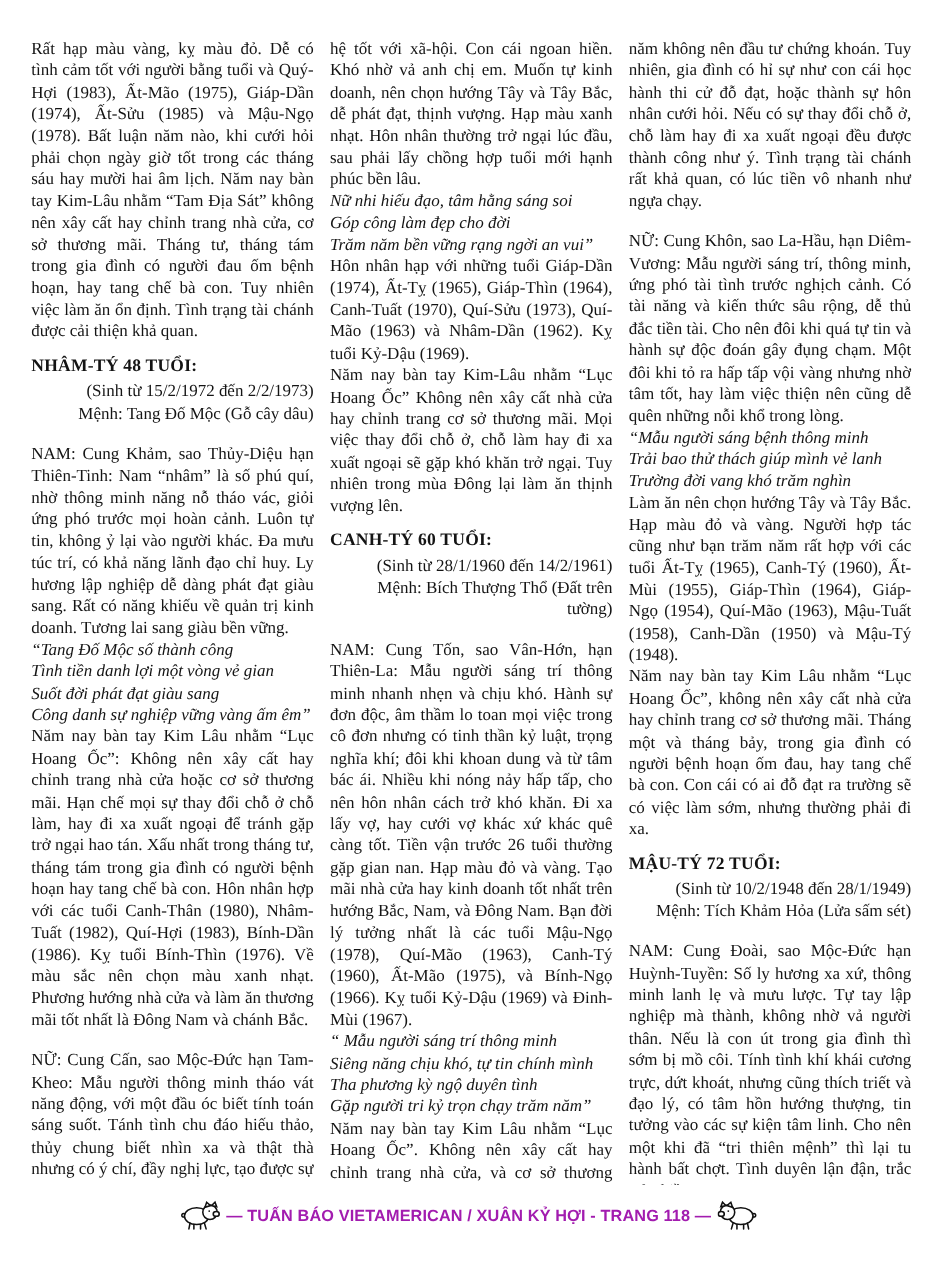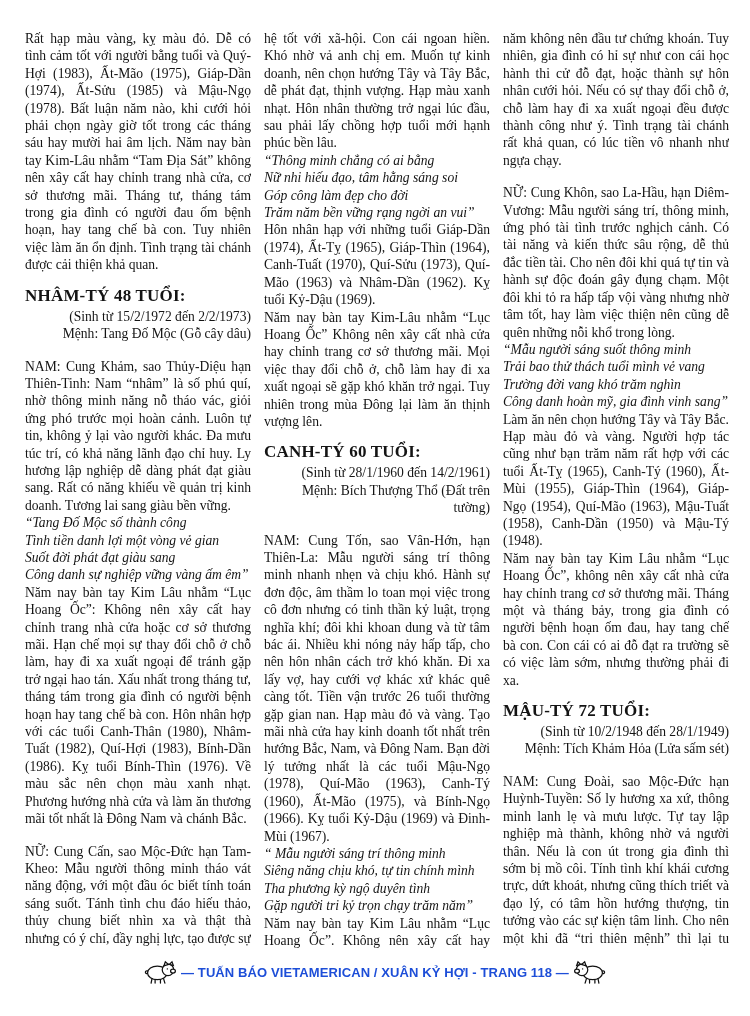--- a/index.html
+++ b/index.html
@@ -3,28 +3,28 @@
 <meta charset="utf-8">
 <style>
   html,body{margin:0;padding:0;}
   body{width:750px;height:1016px;background:#ffffff;}
   .page{position:relative;width:750px;height:996px;background:#fff;overflow:hidden;color:#141414;}
   .columns{position:absolute;top:30px;left:25px;right:21px;bottom:48px;display:flex;gap:13px;}
   .col{flex:1 1 0;overflow:hidden;font-family:"Liberation Serif","DejaVu Serif",serif;
        font-size:13.6px;line-height:17.4px;text-align:justify;}
   .para{text-align:justify;}
   .para.gap{margin-top:15px;}
-  .heading{font-weight:700;font-size:17px;line-height:1.12;margin-top:12px;margin-bottom:3px;
+  .heading{font-weight:700;font-size:14px;line-height:1.12;margin-top:12px;margin-bottom:3px;
            text-align:left;letter-spacing:.2px;white-space:nowrap;}
   .sub{text-align:right;}
   .poem-line{font-style:italic;text-align:left;}
   .lead{font-weight:400;}
   .footer{position:absolute;left:0;right:0;bottom:11px;display:flex;align-items:center;
           justify-content:center;gap:5px;font-family:"Liberation Sans",sans-serif;
-          font-weight:700;font-size:13px;letter-spacing:.1px;color:#1d4ed8;}
+          font-weight:700;font-size:13px;letter-spacing:.1px;color:#a21caf;}
   .pig{display:block;}
   .pig.flip{transform:scaleX(-1);}
 </style>
 </head>
 <body>
 
 <div class="page">
   <div class="columns">
     <div class="col">
         <div class="para">Rất hạp màu vàng, kỵ màu đỏ. Dễ có tình cảm tốt với người bằng tuổi và Quý-Hợi (1983), Ất-Mão (1975), Giáp-Dần (1974), Ất-Sửu (1985) và Mậu-Ngọ (1978). Bất luận năm nào, khi cưới hỏi phải chọn ngày giờ tốt trong các tháng sáu hay mười hai âm lịch. Năm nay bàn tay Kim-Lâu nhằm “Tam Địa Sát” không nên xây cất hay chỉnh trang nhà cửa, cơ sở thương mãi. Tháng tư, tháng tám trong gia đình có người đau ốm bệnh hoạn, hay tang chế bà con. Tuy nhiên việc làm ăn ổn định. Tình trạng tài chánh được cải thiện khả quan.</div>
@@ -37,21 +37,20 @@
           <div class="poem-line">Tình tiền danh lợi một vòng vẻ gian</div>
           <div class="poem-line">Suốt đời phát đạt giàu sang</div>
           <div class="poem-line">Công danh sự nghiệp vững vàng ấm êm”</div>
         </div>
         <div class="para">Năm nay bàn tay Kim Lâu nhằm “Lục Hoang Ốc”: Không nên xây cất hay chỉnh trang nhà cửa hoặc cơ sở thương mãi. Hạn chế mọi sự thay đổi chỗ ở chỗ làm, hay đi xa xuất ngoại để tránh gặp trở ngại hao tán. Xấu nhất trong tháng tư, tháng tám trong gia đình có người bệnh hoạn hay tang chế bà con. Hôn nhân hợp với các tuổi Canh-Thân (1980), Nhâm-Tuất (1982), Quí-Hợi (1983), Bính-Dần (1986). Kỵ tuổi Bính-Thìn (1976). Về màu sắc nên chọn màu xanh nhạt. Phương hướng nhà cửa và làm ăn thương mãi tốt nhất là Đông Nam và chánh Bắc.</div>
         <div class="para gap"><b class="lead">NỮ: </b>Cung Cấn, sao Mộc-Đức hạn Tam-Kheo: Mẫu người thông minh tháo vát năng động, với một đầu óc biết tính toán sáng suốt. Tánh tình chu đáo hiếu thảo, thủy chung biết nhìn xa và thật thà nhưng có ý chí, đầy nghị lực, tạo được sự quan</div>
       </div>
     <div class="col">
         <div class="para">hệ tốt với xã-hội. Con cái ngoan hiền. Khó nhờ vả anh chị em. Muốn tự kinh doanh, nên chọn hướng Tây và Tây Bắc, dễ phát đạt, thịnh vượng. Hạp màu xanh nhạt. Hôn nhân thường trở ngại lúc đầu, sau phải lấy chồng hợp tuổi mới hạnh phúc bền lâu.</div>
         <div class="poem">
-          <div class="poem-line">“Thông minh chẳng có ai bằng</div>
           <div class="poem-line">Nữ nhi hiếu đạo, tâm hằng sáng soi</div>
           <div class="poem-line">Góp công làm đẹp cho đời</div>
           <div class="poem-line">Trăm năm bền vững rạng ngời an vui”</div>
         </div>
         <div class="para">Hôn nhân hạp với những tuổi Giáp-Dần (1974), Ất-Tỵ (1965), Giáp-Thìn (1964), Canh-Tuất (1970), Quí-Sửu (1973), Quí-Mão (1963) và Nhâm-Dần (1962). Kỵ tuổi Kỷ-Dậu (1969).</div>
         <div class="para">Năm nay bàn tay Kim-Lâu nhằm “Lục Hoang Ốc” Không nên xây cất nhà cửa hay chỉnh trang cơ sở thương mãi. Mọi việc thay đổi chỗ ở, chỗ làm hay đi xa xuất ngoại sẽ gặp khó khăn trở ngại. Tuy nhiên trong mùa Đông lại làm ăn thịnh vượng lên.</div>
         <div class="heading">CANH-TÝ 60 TUỔI:</div>
         <div class="sub">(Sinh từ 28/1/1960 đến 14/2/1961)</div>
         <div class="sub">Mệnh: Bích Thượng Thổ (Đất trên tường)</div>
         <div class="para gap"><b class="lead">NAM: </b>Cung Tốn, sao Vân-Hớn, hạn Thiên-La: Mẫu người sáng trí thông minh nhanh nhẹn và chịu khó. Hành sự đơn độc, âm thầm lo toan mọi việc trong cô đơn nhưng có tinh thần kỷ luật, trọng nghĩa khí; đôi khi khoan dung và từ tâm bác ái. Nhiều khi nóng nảy hấp tấp, cho nên hôn nhân cách trở khó khăn. Đi xa lấy vợ, hay cưới vợ khác xứ khác quê càng tốt. Tiền vận trước 26 tuổi thường gặp gian nan. Hạp màu đỏ và vàng. Tạo mãi nhà cửa hay kinh doanh tốt nhất trên hướng Bắc, Nam, và Đông Nam. Bạn đời lý tưởng nhất là các tuổi Mậu-Ngọ (1978), Quí-Mão (1963), Canh-Tý (1960), Ất-Mão (1975), và Bính-Ngọ (1966). Kỵ tuổi Kỷ-Dậu (1969) và Đinh-Mùi (1967).</div>
@@ -60,24 +59,23 @@
           <div class="poem-line">Siêng năng chịu khó, tự tin chính mình</div>
           <div class="poem-line">Tha phương kỳ ngộ duyên tình</div>
           <div class="poem-line">Gặp người tri kỷ trọn chạy trăm năm”</div>
         </div>
         <div class="para">Năm nay bàn tay Kim Lâu nhằm “Lục Hoang Ốc”. Không nên xây cất hay chỉnh trang nhà cửa, và cơ sở thương mãi. Đầu</div>
       </div>
     <div class="col">
         <div class="para">năm không nên đầu tư chứng khoán. Tuy nhiên, gia đình có hỉ sự như con cái học hành thi cử đỗ đạt, hoặc thành sự hôn nhân cưới hỏi. Nếu có sự thay đổi chỗ ở, chỗ làm hay đi xa xuất ngoại đều được thành công như ý. Tình trạng tài chánh rất khả quan, có lúc tiền vô nhanh như ngựa chạy.</div>
         <div class="para gap"><b class="lead">NỮ: </b>Cung Khôn, sao La-Hầu, hạn Diêm-Vương: Mẫu người sáng trí, thông minh, ứng phó tài tình trước nghịch cảnh. Có tài năng và kiến thức sâu rộng, dễ thủ đắc tiền tài. Cho nên đôi khi quá tự tin và hành sự độc đoán gây đụng chạm. Một đôi khi tỏ ra hấp tấp vội vàng nhưng nhờ tâm tốt, hay làm việc thiện nên cũng dễ quên những nỗi khổ trong lòng.</div>
         <div class="poem">
-          <div class="poem-line">“Mẫu người sáng suốt thông minh</div>
-          <div class="poem-line">Trải bao thử thách tuổi mình vẻ vang</div>
+          <div class="poem-line">“Mẫu người sáng bệnh thông minh</div>
+          <div class="poem-line">Trải bao thử thách giúp mình vẻ lanh</div>
           <div class="poem-line">Trường đời vang khó trăm nghìn</div>
-          <div class="poem-line">Công danh hoàn mỹ, gia đình vinh sang”</div>
         </div>
         <div class="para">Làm ăn nên chọn hướng Tây và Tây Bắc. Hạp màu đỏ và vàng. Người hợp tác cũng như bạn trăm năm rất hợp với các tuổi Ất-Tỵ (1965), Canh-Tý (1960), Ất-Mùi (1955), Giáp-Thìn (1964), Giáp-Ngọ (1954), Quí-Mão (1963), Mậu-Tuất (1958), Canh-Dần (1950) và Mậu-Tý (1948).</div>
         <div class="para">Năm nay bàn tay Kim Lâu nhằm “Lục Hoang Ốc”, không nên xây cất nhà cửa hay chỉnh trang cơ sở thương mãi. Tháng một và tháng bảy, trong gia đình có người bệnh hoạn ốm đau, hay tang chế bà con. Con cái có ai đỗ đạt ra trường sẽ có việc làm sớm, nhưng thường phải đi xa.</div>
         <div class="heading">MẬU-TÝ 72 TUỔI:</div>
         <div class="sub">(Sinh từ 10/2/1948 đến 28/1/1949)</div>
         <div class="sub">Mệnh: Tích Khảm Hỏa (Lửa sấm sét)</div>
         <div class="para gap"><b class="lead">NAM: </b>Cung Đoài, sao Mộc-Đức hạn Huỳnh-Tuyền: Số ly hương xa xứ, thông minh lanh lẹ và mưu lược. Tự tay lập nghiệp mà thành, không nhờ vả người thân. Nếu là con út trong gia đình thì sớm bị mồ côi. Tính tình khí khái cương trực, dứt khoát, nhưng cũng thích triết và đạo lý, có tâm hồn hướng thượng, tin tưởng vào các sự kiện tâm linh. Cho nên một khi đã “tri thiên mệnh” thì lại tu hành bất chợt. Tình duyên lận đận, trắc trở nhiều</div>
       </div>
   </div>
 

